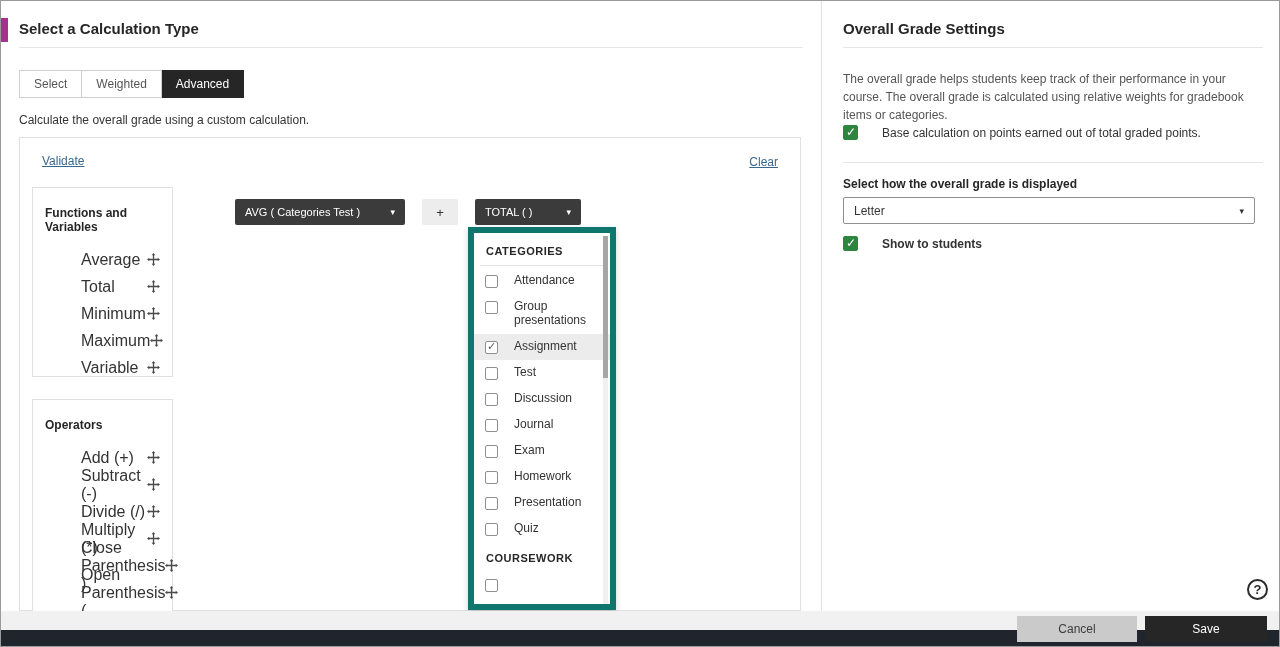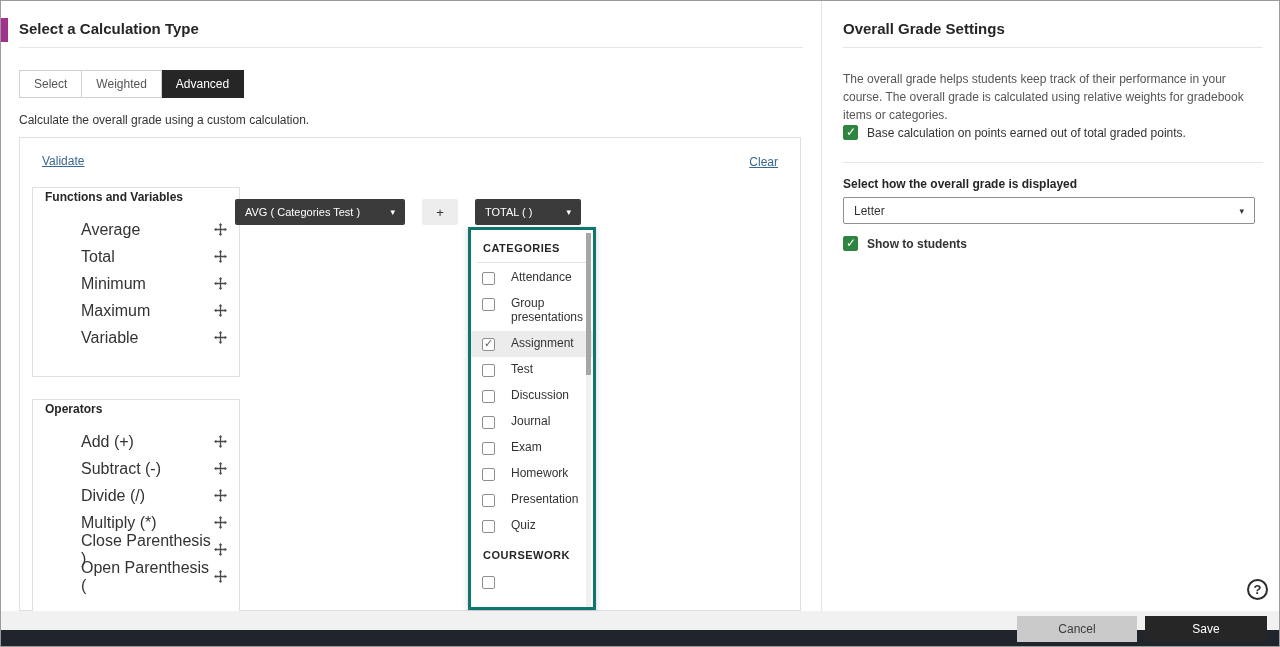--- a/index.html
+++ b/index.html
@@ -18,50 +18,50 @@
   .tab:first-child { border-left-width:1px; }
   .tab.checked { background:#262626; border-color:#262626; color:#fff; }
 
   .calc-desc { position:absolute; left:18px; top:112px; font-size:12px; color:#333; }
 
   .calc-box { position:absolute; left:18px; top:136px; width:782px; height:474px; border:1px solid #e0e0e0; background:#fff; }
   .link { font-size:12px; color:#38678f; text-decoration:underline; cursor:pointer; }
   .validate-link { position:absolute; left:22px; top:16px; }
   .clear-link { position:absolute; right:22px; top:17px; }
 
-  .side-box { position:absolute; left:12px; width:208px; border:1px solid #e0e0e0; background:#fff; padding:2px 12px; }
+  .side-box { position:absolute; left:12px; width:141px; border:1px solid #e0e0e0; background:#fff; padding:18px 12px; }
   .fv-box { top:49px; height:190px; }
   .op-box { top:261px; height:213px; border-bottom:none; }
   .side-box-title { font-size:12px; font-weight:700; color:#262626; margin-bottom:12px; }
   .drag-row { display:flex; justify-content:space-between; align-items:center; height:27px; font-size:16px; color:#333; cursor:grab;margin-left:36px; }
   .move-icon { width:13px; height:13px; display:inline-flex; flex:none; }
 
   .pill-row { position:absolute; left:215px; top:61px; display:flex; align-items:flex-end; }
   .pill { height:26px; display:flex; align-items:center; justify-content:space-between; background:#3b3b3b; color:#fff; font-size:11px; padding:0 10px; border-radius:2px; cursor:pointer; }
   .pill-avg { width:170px; margin-right:17px; }
   .pill-plus { width:36px; height:26px; background:#ededed; color:#333; display:flex; align-items:center; justify-content:center; font-size:13px; border-radius:2px; margin-right:17px; cursor:pointer; }
   .pill-total { width:106px; }
   .caret { font-size:9px; color:inherit; margin-left:8px; }
 
-  .dropdown { position:absolute; left:448px; top:89px; width:128px; height:383px; background:#fff; border:3px solid #0f766e; box-shadow:0 2px 6px rgba(0,0,0,.18); overflow:hidden; }
+  .dropdown { position:absolute; left:448px; top:89px; width:148px; height:383px; background:#fff; border:6px solid #0f766e; box-shadow:0 2px 6px rgba(0,0,0,.18); overflow:hidden; }
   .dd-header { font-size:11px; font-weight:700; letter-spacing:.5px; color:#262626; padding:12px 12px 8px; }
   .dd-sep { height:1px; background:#e2e2e2; margin:0 6px 2px 6px; }
   .opt { display:flex; align-items:flex-start; gap:16px; padding:6px 10px 6px 11px; font-size:12px; color:#333; line-height:1.15; cursor:pointer; width:136px; }
   .cb { width:13px; height:13px; border:1px solid #8f8f8f; border-radius:2px; background:#fff; flex:none; margin-top:1px; position:relative; }
   .opt.checked { background:#ececec; }
   .opt.checked .cb::after { content:"✓"; position:absolute; left:1px; top:-2px; font-size:11px; color:#5c5c5c; }
   .dd-header2 { padding-top:10px; }
   .dd-scroll { position:absolute; right:2px; top:3px; width:5px; height:374px; background:#f0f0f0; }
   .dd-thumb { position:absolute; top:0; left:0; width:5px; height:142px; background:#a6a6a6; cursor:pointer; }
 
   
   .right-title { position:absolute; left:842px; top:19px; font-size:15px; font-weight:700; color:#262626; }
   .rule-right1 { position:absolute; left:842px; top:46px; width:420px; height:1px; background:#e6e6e6; }
   .right-para { position:absolute; left:842px; top:69px; width:422px; font-size:12px; color:#555; line-height:1.5; }
-  .check-row { position:absolute; display:flex; align-items:center; gap:9px; font-size:12px; color:#333; cursor:pointer; }
+  .check-row { position:absolute; display:flex; align-items:center; gap:24px; font-size:12px; color:#333; cursor:pointer; }
   .base-row { left:842px; top:124px; }
   .show-row { left:842px; top:235px; }
   .show-row .check-label { font-weight:700; }
   .gcb { width:15px; height:15px; border:1px solid #8f8f8f; border-radius:2px; background:#fff; position:relative; flex:none; }
   .gcb.checked { background:#2e8540; border-color:#2e8540; }
   .gcb.checked::after { content:"✓"; position:absolute; left:2px; top:-1px; font-size:12px; color:#fff; }
   .rule-right2 { position:absolute; left:842px; top:161px; width:420px; height:1px; background:#e6e6e6; }
   .display-label { position:absolute; left:842px; top:176px; font-size:12px; font-weight:700; color:#262626; }
   .select { position:absolute; left:842px; top:196px; width:412px; height:27px; border:1px solid #8f8f8f; border-radius:2px; background:#fff; display:flex; align-items:center; justify-content:space-between; padding:0 10px; font-size:12px; color:#333; cursor:pointer; }
   .select .caret { color:#333; }

